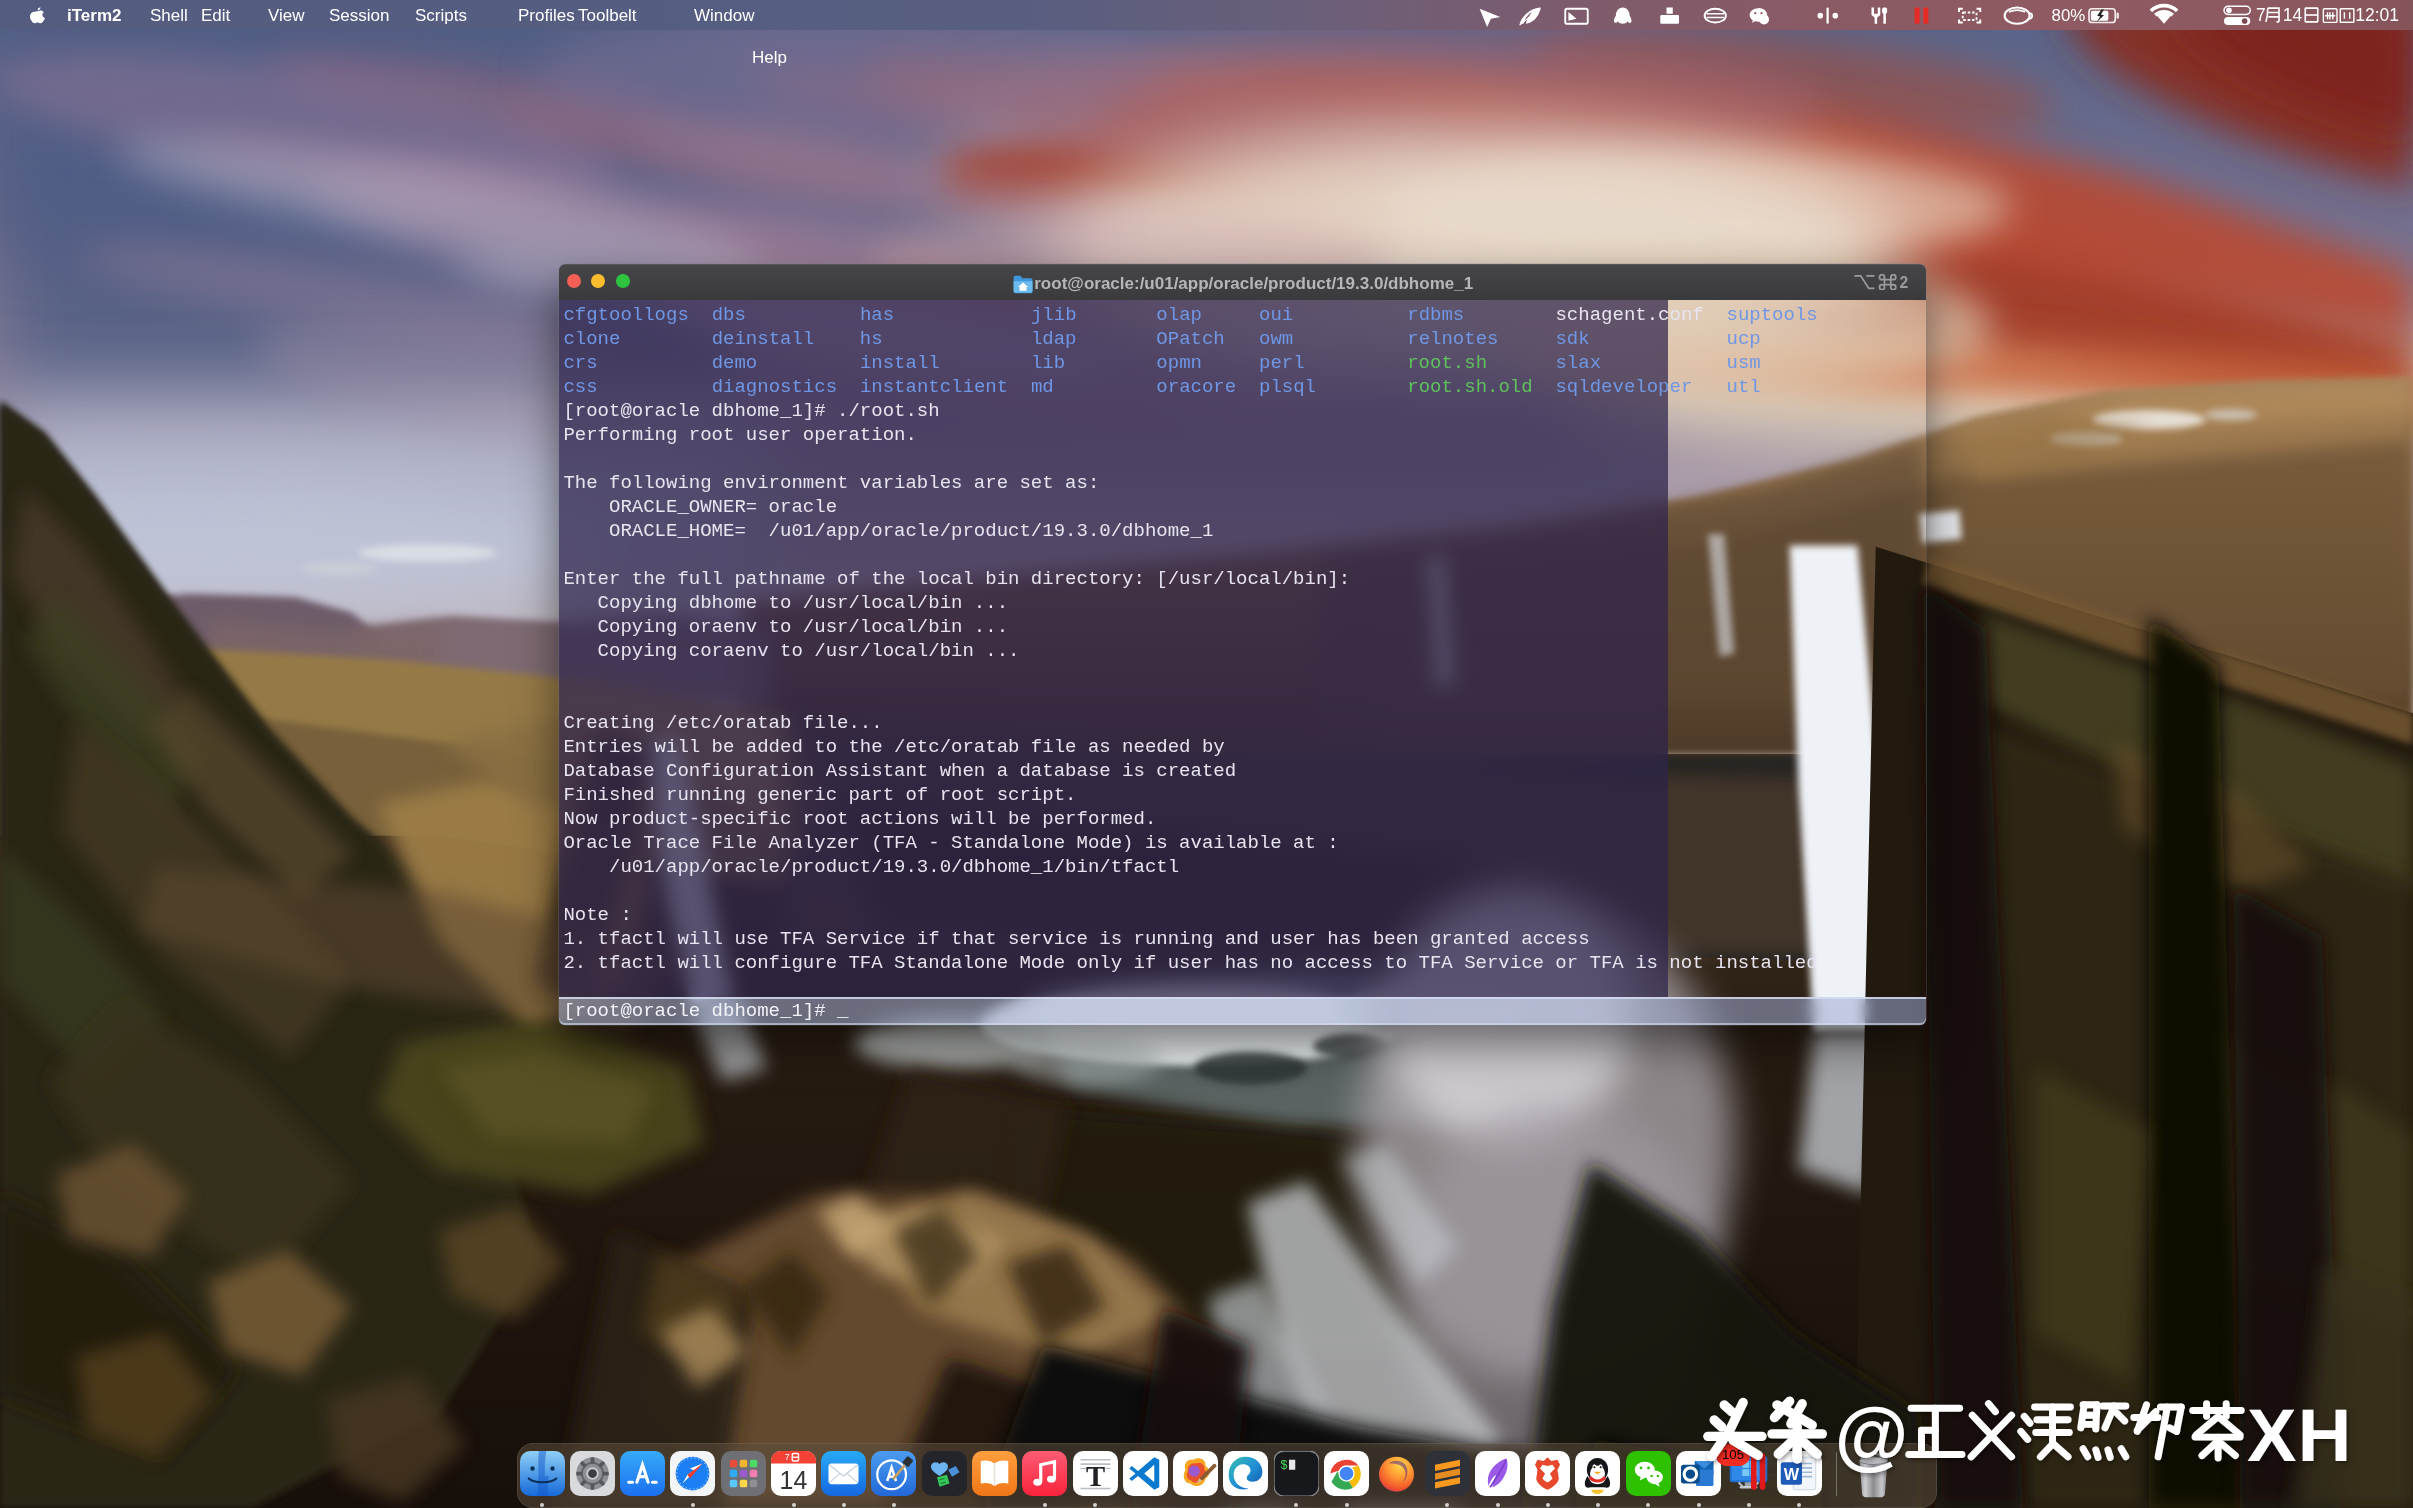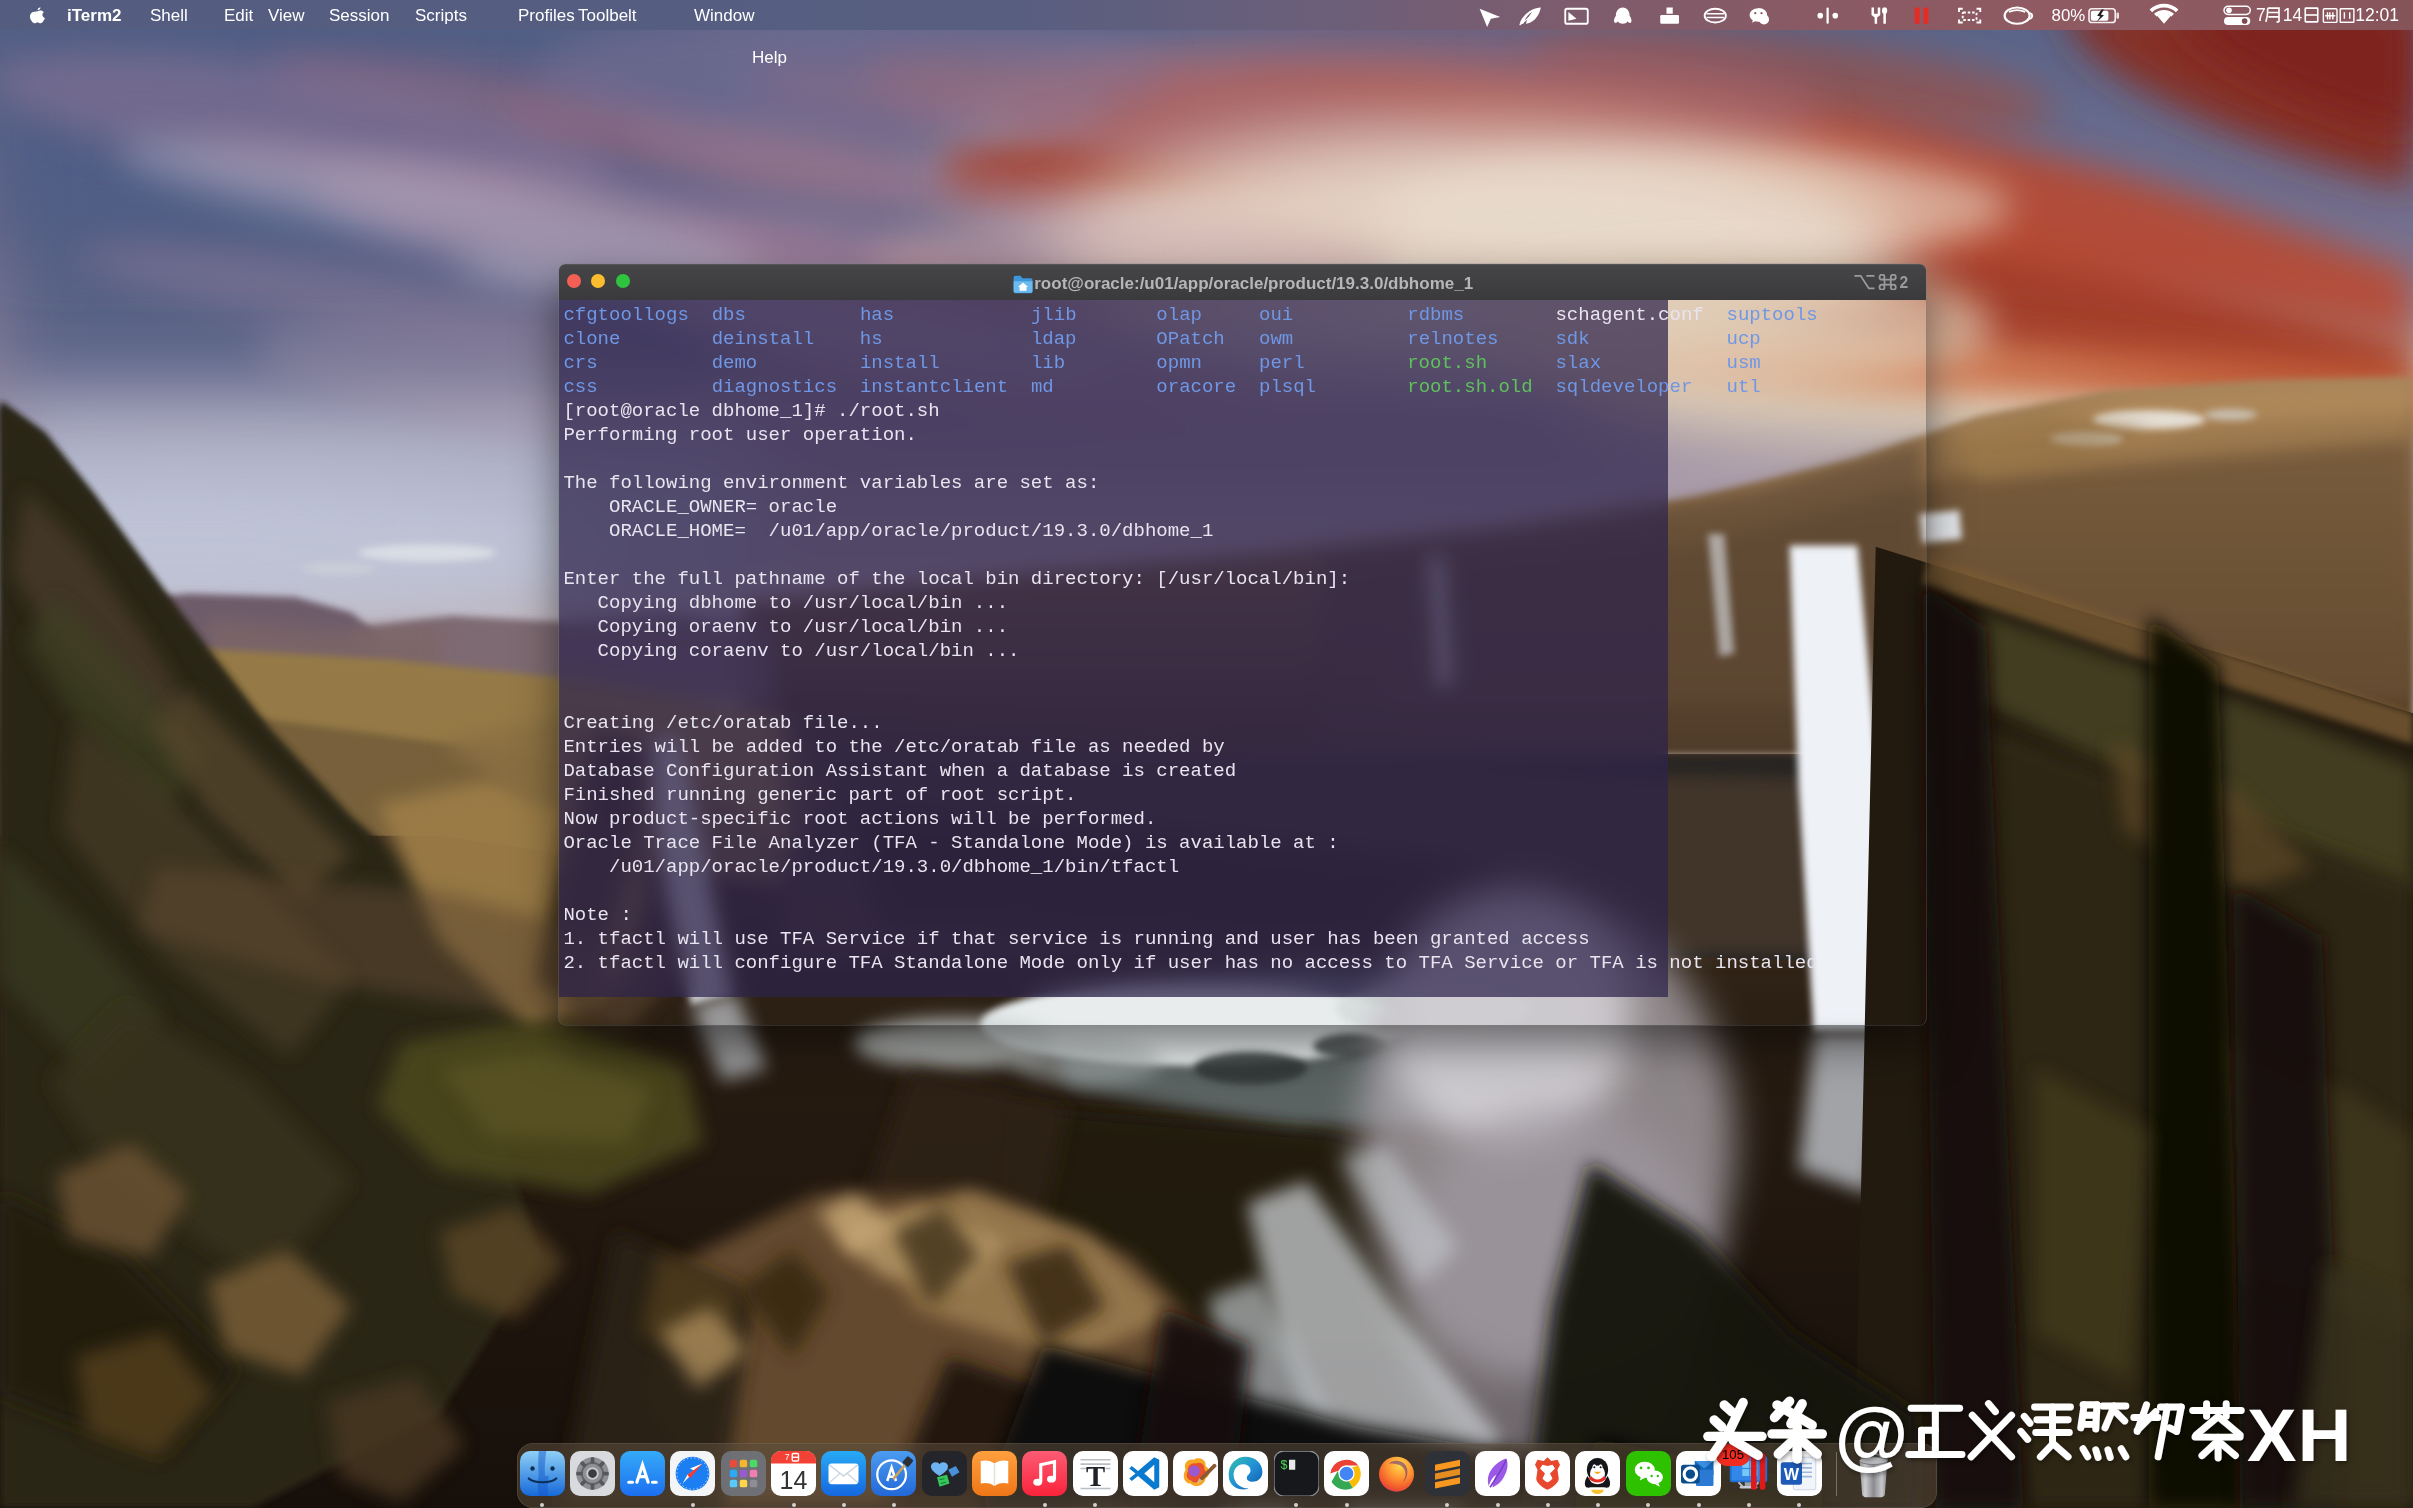--- a/index.html
+++ b/index.html
@@ -218,21 +218,21 @@
       <path d="M2530,1850 L2700,1960 L2850,2120 L3050,2250 L3050,2400 L2430,2400 L2470,2080 Z" fill="#18120d" opacity="0.97" filter="url(#b14)"></path>
  <path d="M2540,2290 L2900,2360 L2900,2400 L2500,2400 Z" fill="#0d0906" filter="url(#b14)"></path>
 </svg>
 
 <div id="menubar">
  <svg style="position:absolute;left:28px;top:5.7px;" width="19" height="19" viewBox="0 0 30 30">
   <path fill="#ffffff" d="M19.6,1.8c0.2,1.2-0.35,2.5-1.1,3.4c-0.8,1-2.1,1.7-3.3,1.6c-0.2-1.2,0.4-2.4,1.1-3.2C17.1,2.7,18.5,1.9,19.6,1.8z M15.5,8.2c1.6,0,3-1.1,4.3-1.1c1.9,0,3.9,1,5.1,2.7c-2.6,1.6-3.2,5.6-0.3,7.9c0.7,0.55,1.4,0.9,2.2,1.1c-0.5,1.6-1.3,3.2-2.3,4.6c-1.3,1.9-2.7,3.9-4.7,3.9c-1.9,0-2.5-1.2-4.7-1.2c-2.2,0-2.9,1.2-4.8,1.2c-2,0-3.5-2-4.8-3.9C3,20.4,2.2,15.2,4.3,12.2c1.3-1.9,3.4-3.1,5.4-3.1C11.7,9.1,13.9,8.2,15.5,8.2z"></path>
  </svg>
  <div class="mi" style="left:67px;font-weight:bold;">iTerm2</div>
  <div class="mi" style="left:150px;">Shell</div>
- <div class="mi" style="left:224px;">Edit</div>
+ <div class="mi" style="left:201px;">Edit</div>
  <div class="mi" style="left:268px;">View</div>
  <div class="mi" style="left:329px;">Session</div>
  <div class="mi" style="left:415px;">Scripts</div>
  <div class="mi" style="left:518px;">Profiles</div>
  <div class="mi" style="left:578px;">Toolbelt</div>
  <div class="mi" style="left:694px;">Window</div>
  <div class="mi" style="left:752px;margin-top:42px;">Help</div>
  <svg id="mstat" width="2413" height="30" viewBox="0 0 3840 48">
         <path d="M2357,14 L2390,27 L2375,30 L2369,43 Z" fill="#ffffff"></path>
         <path d="M2455,12 C2440,13 2425,24 2421,38 L2427,38 C2429,30 2434,23 2441,19 C2436,25 2432,32 2431,38 C2442,37 2452,27 2455,12 Z" fill="#ffffff"></path>
@@ -321,20 +321,23 @@
 Database Configuration Assistant when a database is created
 Finished running generic part of root script.
 Now product-specific root actions will be performed.
 Oracle Trace File Analyzer (TFA - Standalone Mode) is available at :
     /u01/app/oracle/product/19.3.0/dbhome_1/bin/tfactl
 
 Note :
 1. tfactl will use TFA Service if that service is running and user has been granted access
 2. tfactl will configure TFA Standalone Mode only if user has no access to TFA Service or TFA is not installed</pre>
  </div>
+ <div id="botbar">
+        <pre>[root@oracle dbhome_1]# _</pre>
+      </div>
  <div id="titlebar">
   <div class="tl" style="left:7.5px;top:10px;background:#f45f56;"></div>
   <div class="tl" style="left:32px;top:10px;background:#fbbd2e;"></div>
   <div class="tl" style="left:57px;top:10px;background:#2ec43f;"></div>
   <svg id="wcmdsvg" style="position:absolute;right:15px;top:10px;" width="58" height="16.3" viewBox="0 0 92 26">
    <g stroke="#9b9b9d" stroke-width="2.8" fill="none">
     <path d="M2,3 h10 l13,20 h9"></path>
             <path d="M21,3 h13"></path>
    </g>
    <g stroke="#9b9b9d" stroke-width="2.8" fill="none">

